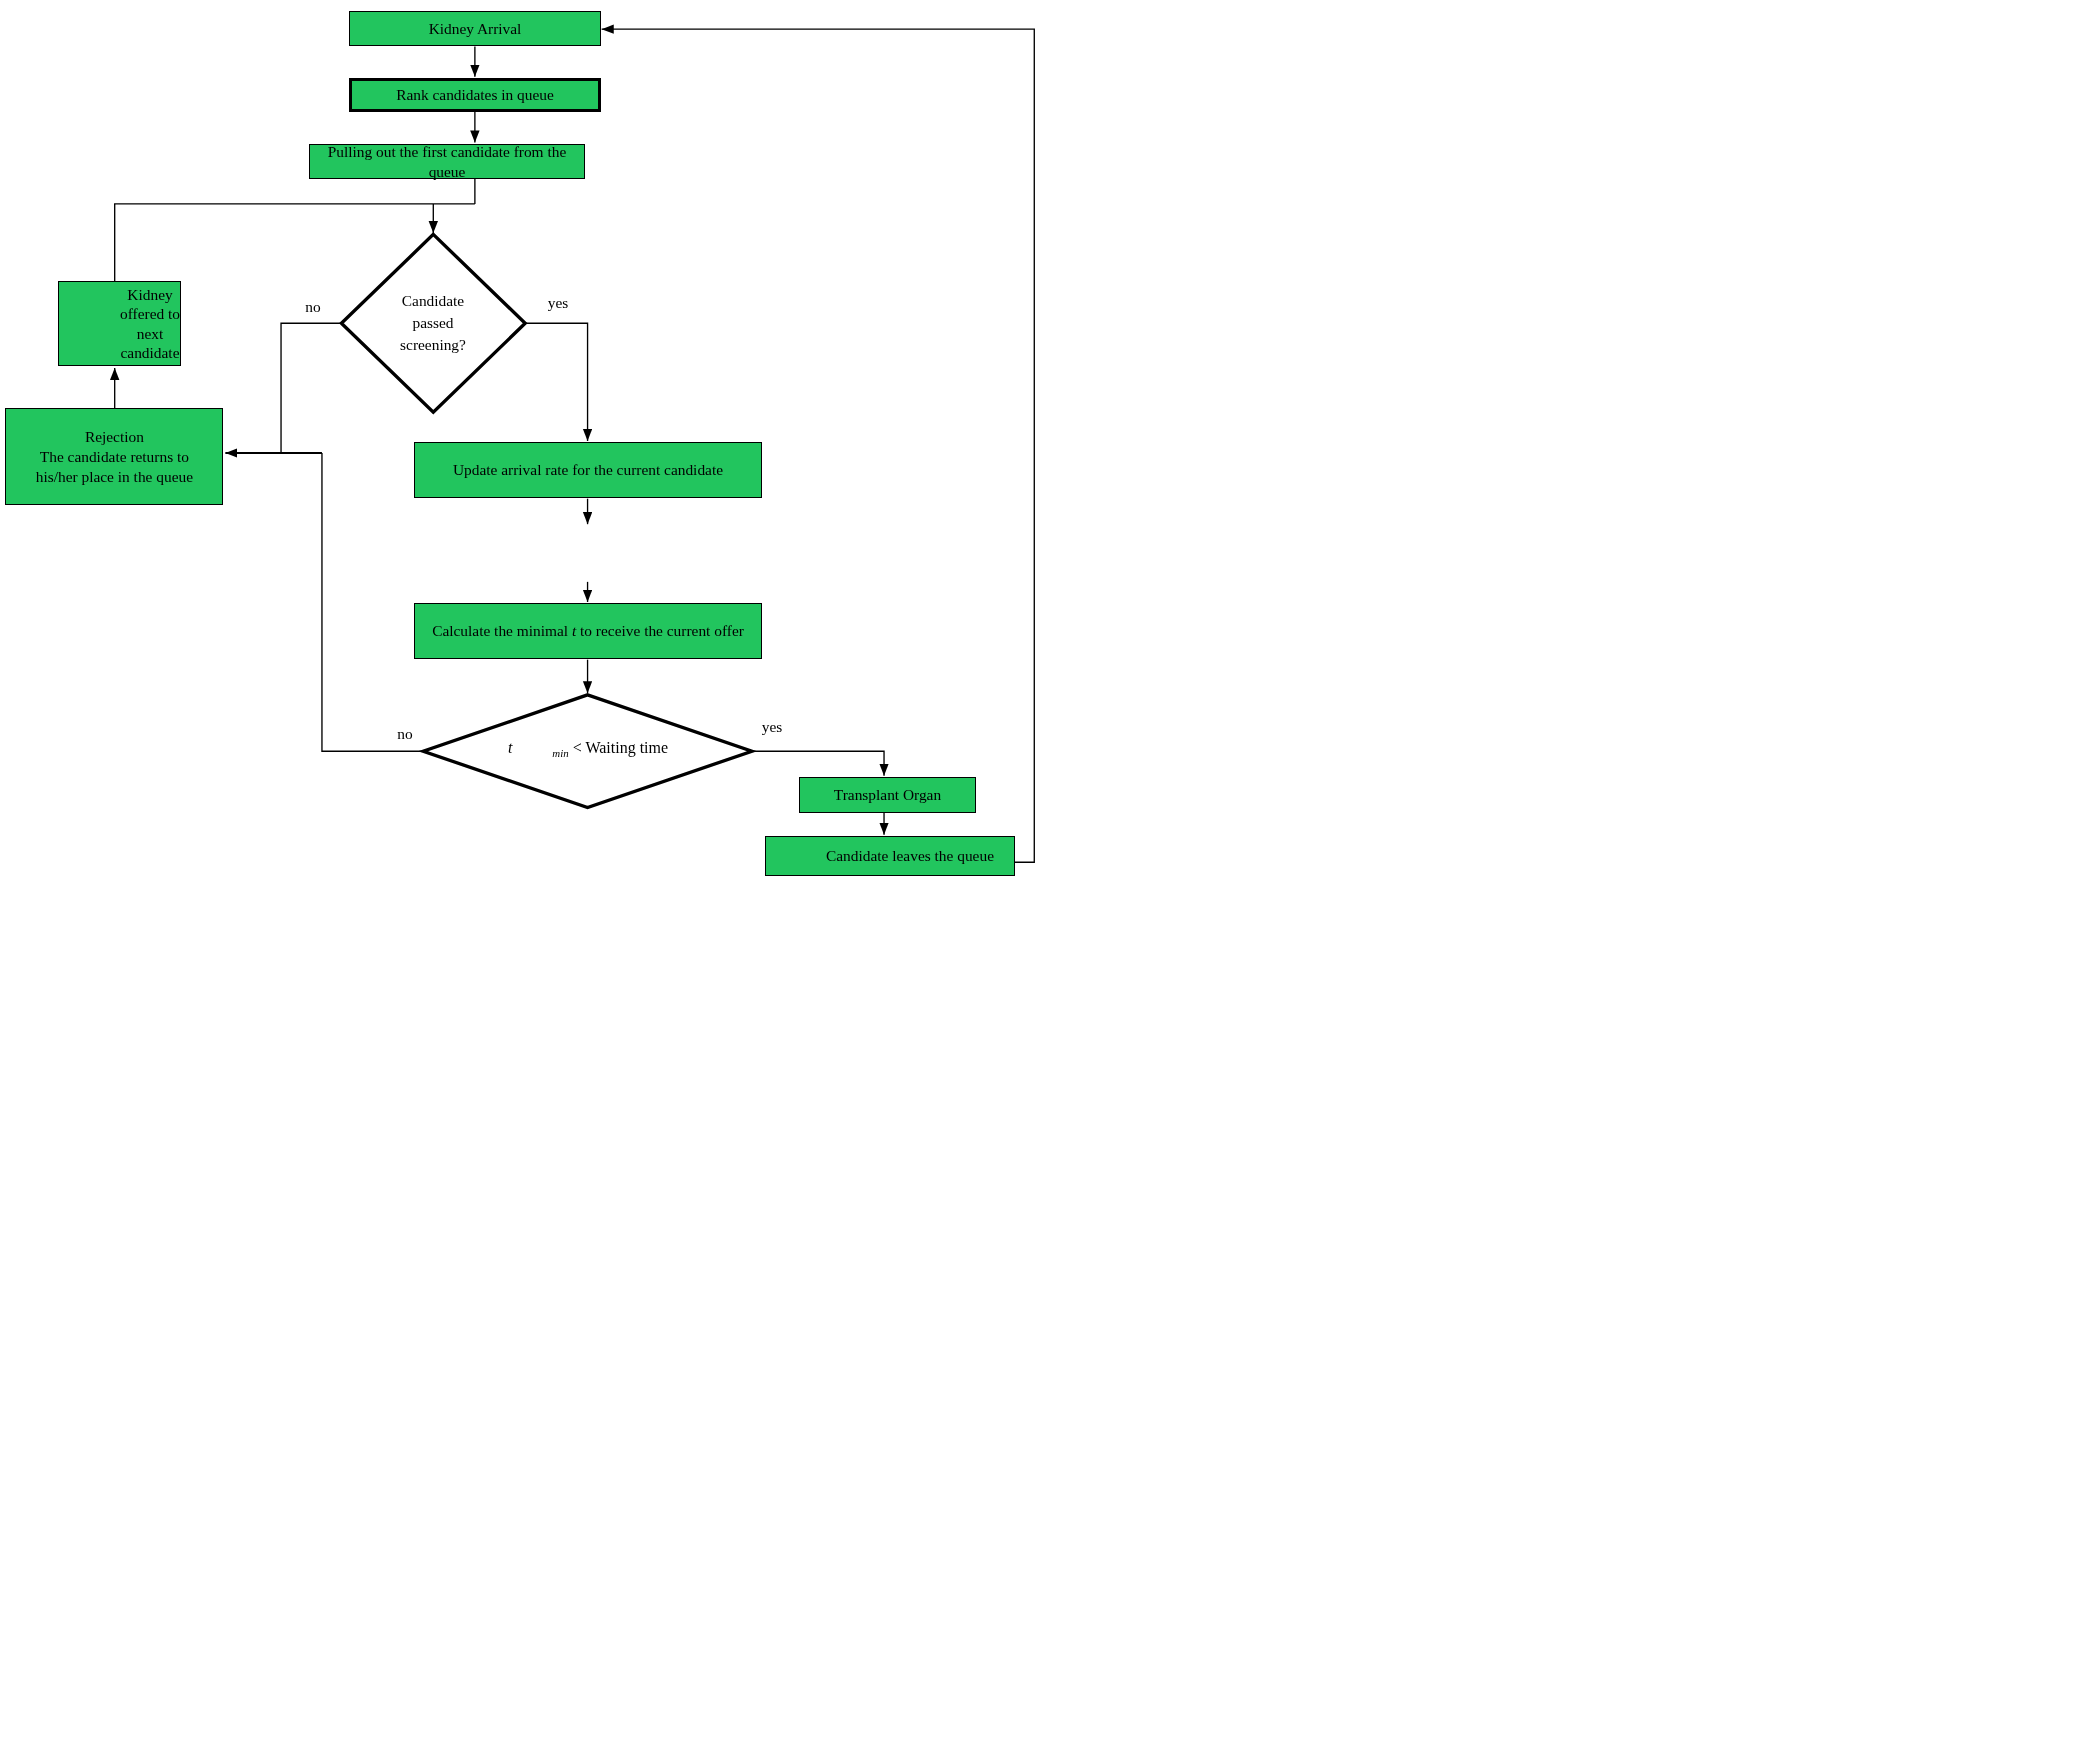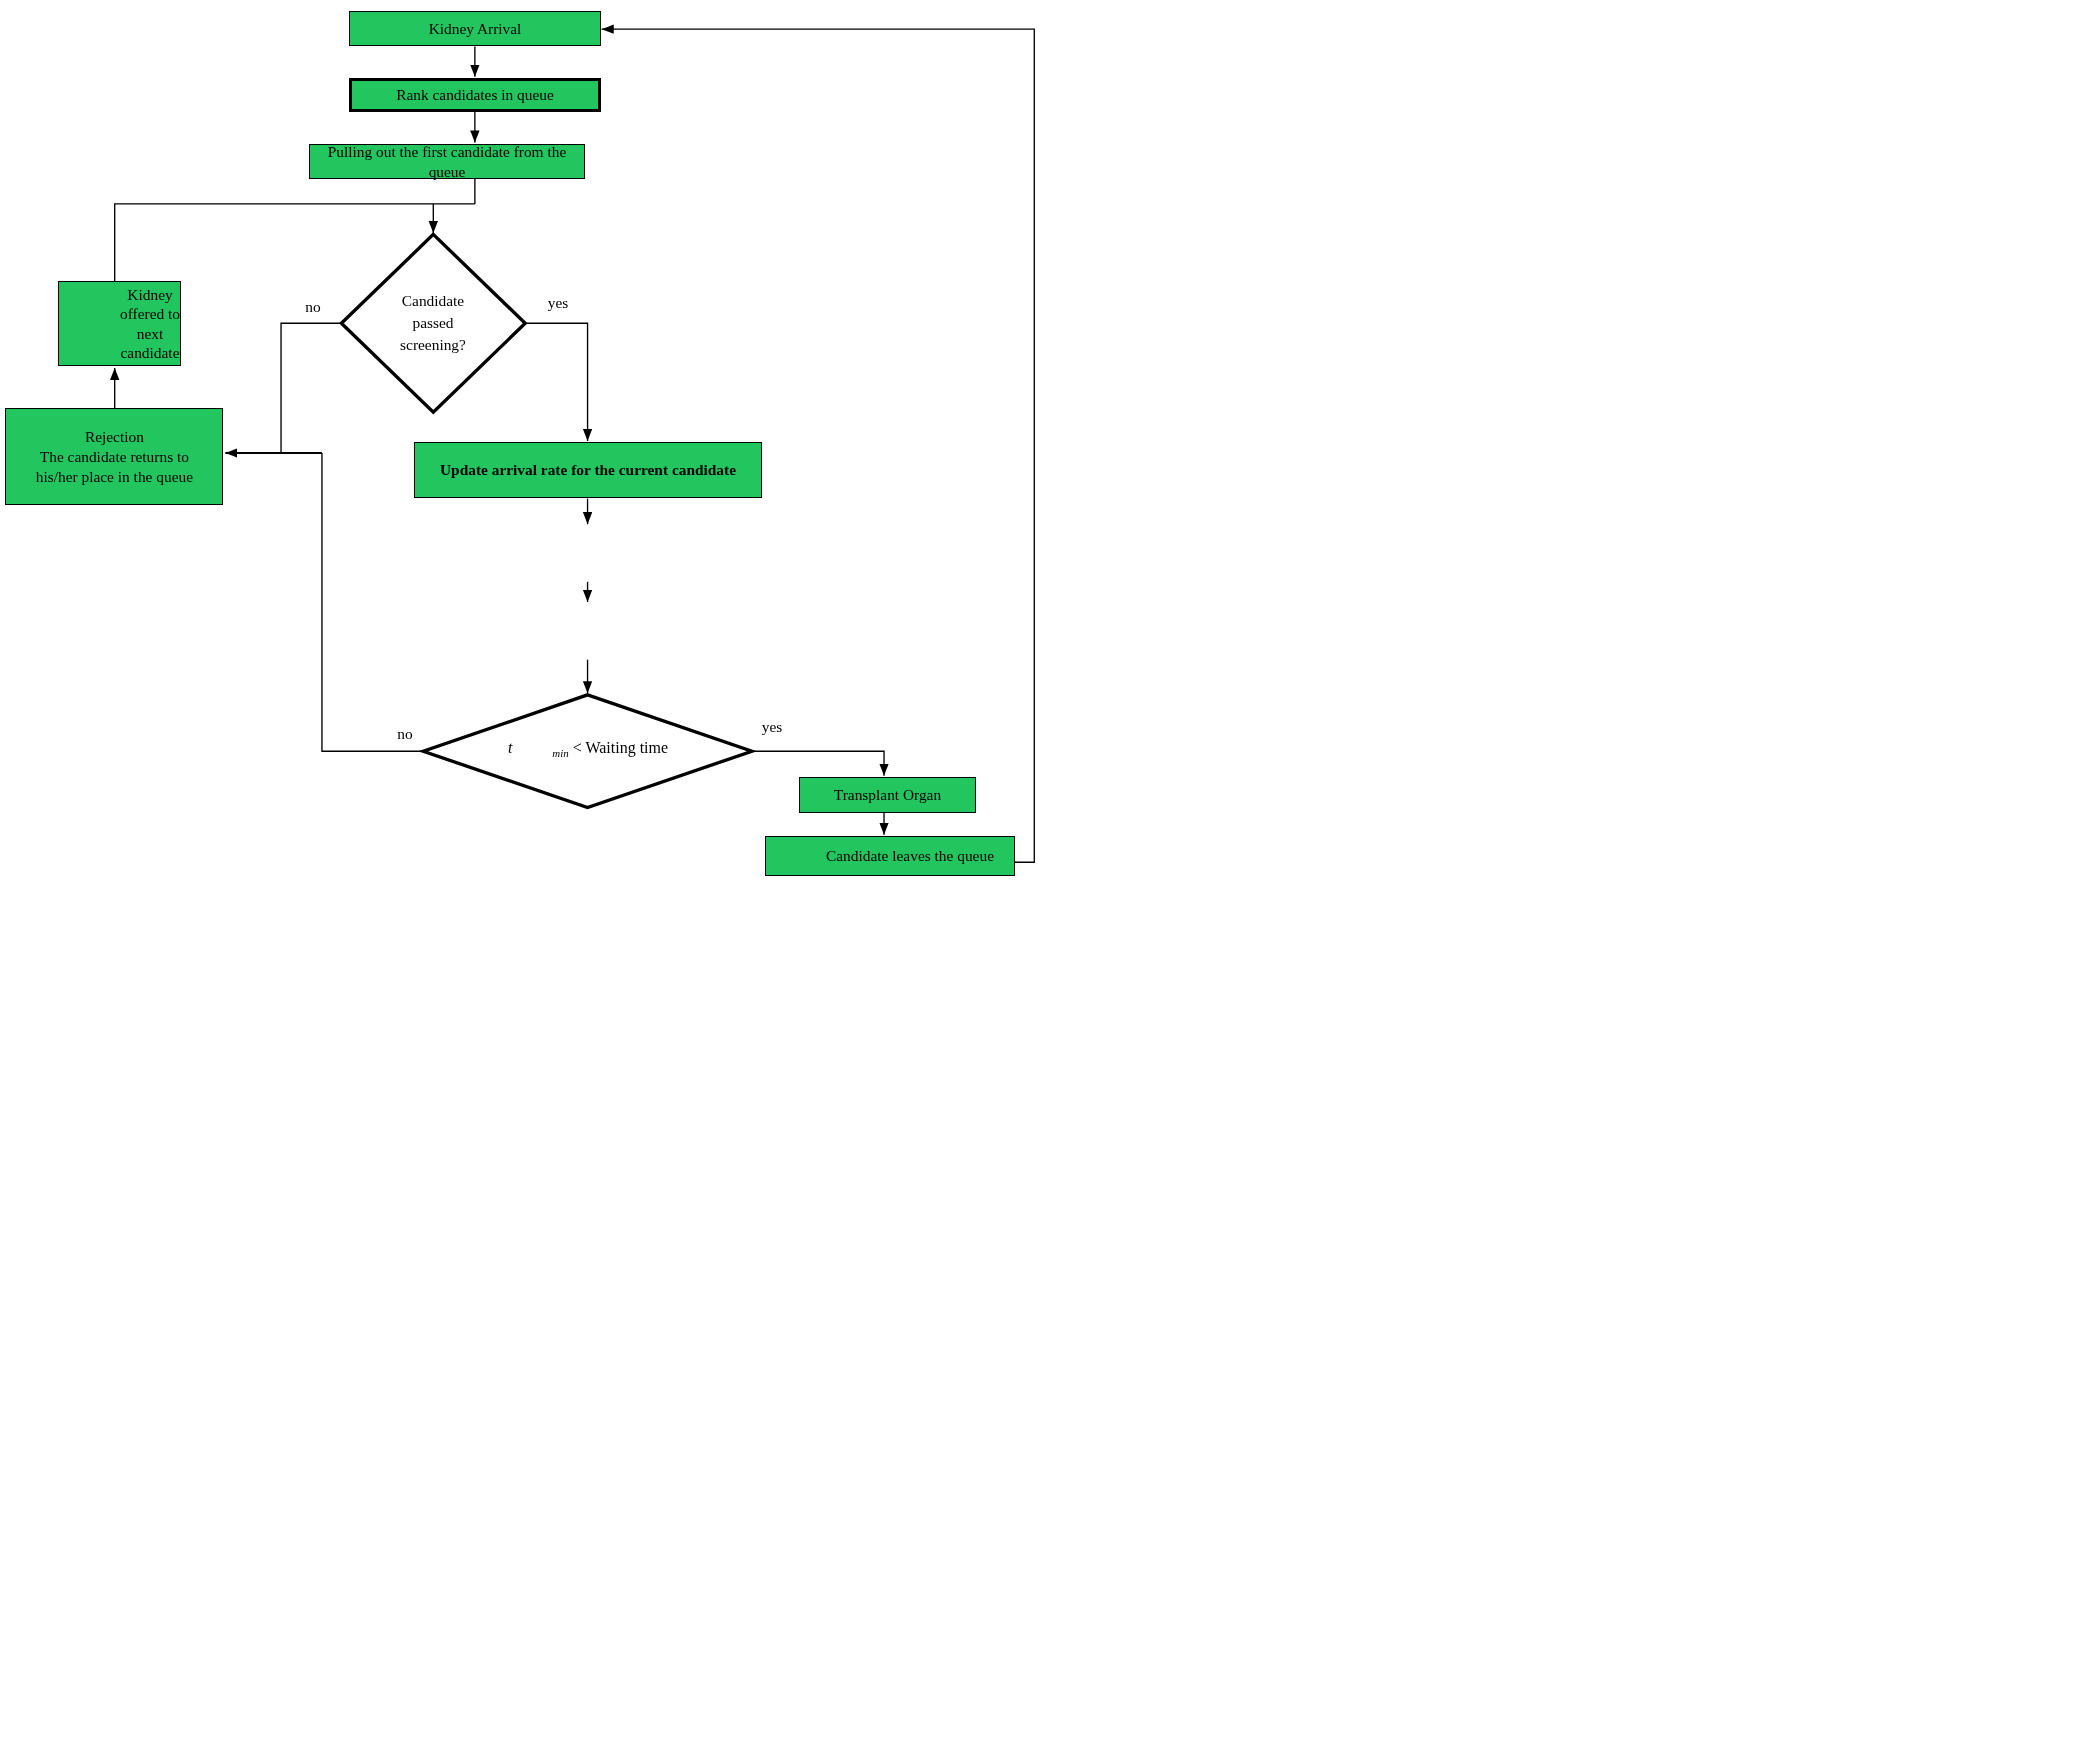--- a/index.html
+++ b/index.html
@@ -71,25 +71,30 @@
   </div>
 
   <div class="node" style="left:5.4px;top:408px;width:218px;height:97px;line-height:20px;">
     <span>
       <span>Rejection</span><br>
       <span>The candidate returns to</span><br>
       <span>his/her place in the queue</span>
     </span>
   </div>
 
-  <div class="node" style="left:414px;top:442px;width:348px;height:56px;font-weight:bold;">
+  <div class="node" style="left:414px;top:442px;width:348px;height:56px;">
     <span>Update arrival rate for the current candidate</span>
   </div>
 
 
+  <div class="node" style="left:414px;top:603px;width:348px;height:56px;">
+    <span>
+      <span>Calculate the minimal </span><span class="var">t</span><span> to receive the current offer</span>
+    </span>
+  </div>
 
   <div class="node" style="left:799px;top:777px;width:177px;height:36px;">
     <span>Transplant Organ</span>
   </div>
 
   <div class="node" style="left:765px;top:836px;width:250px;height:40px;padding-left:40px;">
     <span>Candidate leaves the queue</span>
   </div>
 
   <div class="dlabel" style="left:433px;top:323px;width:148px;">

